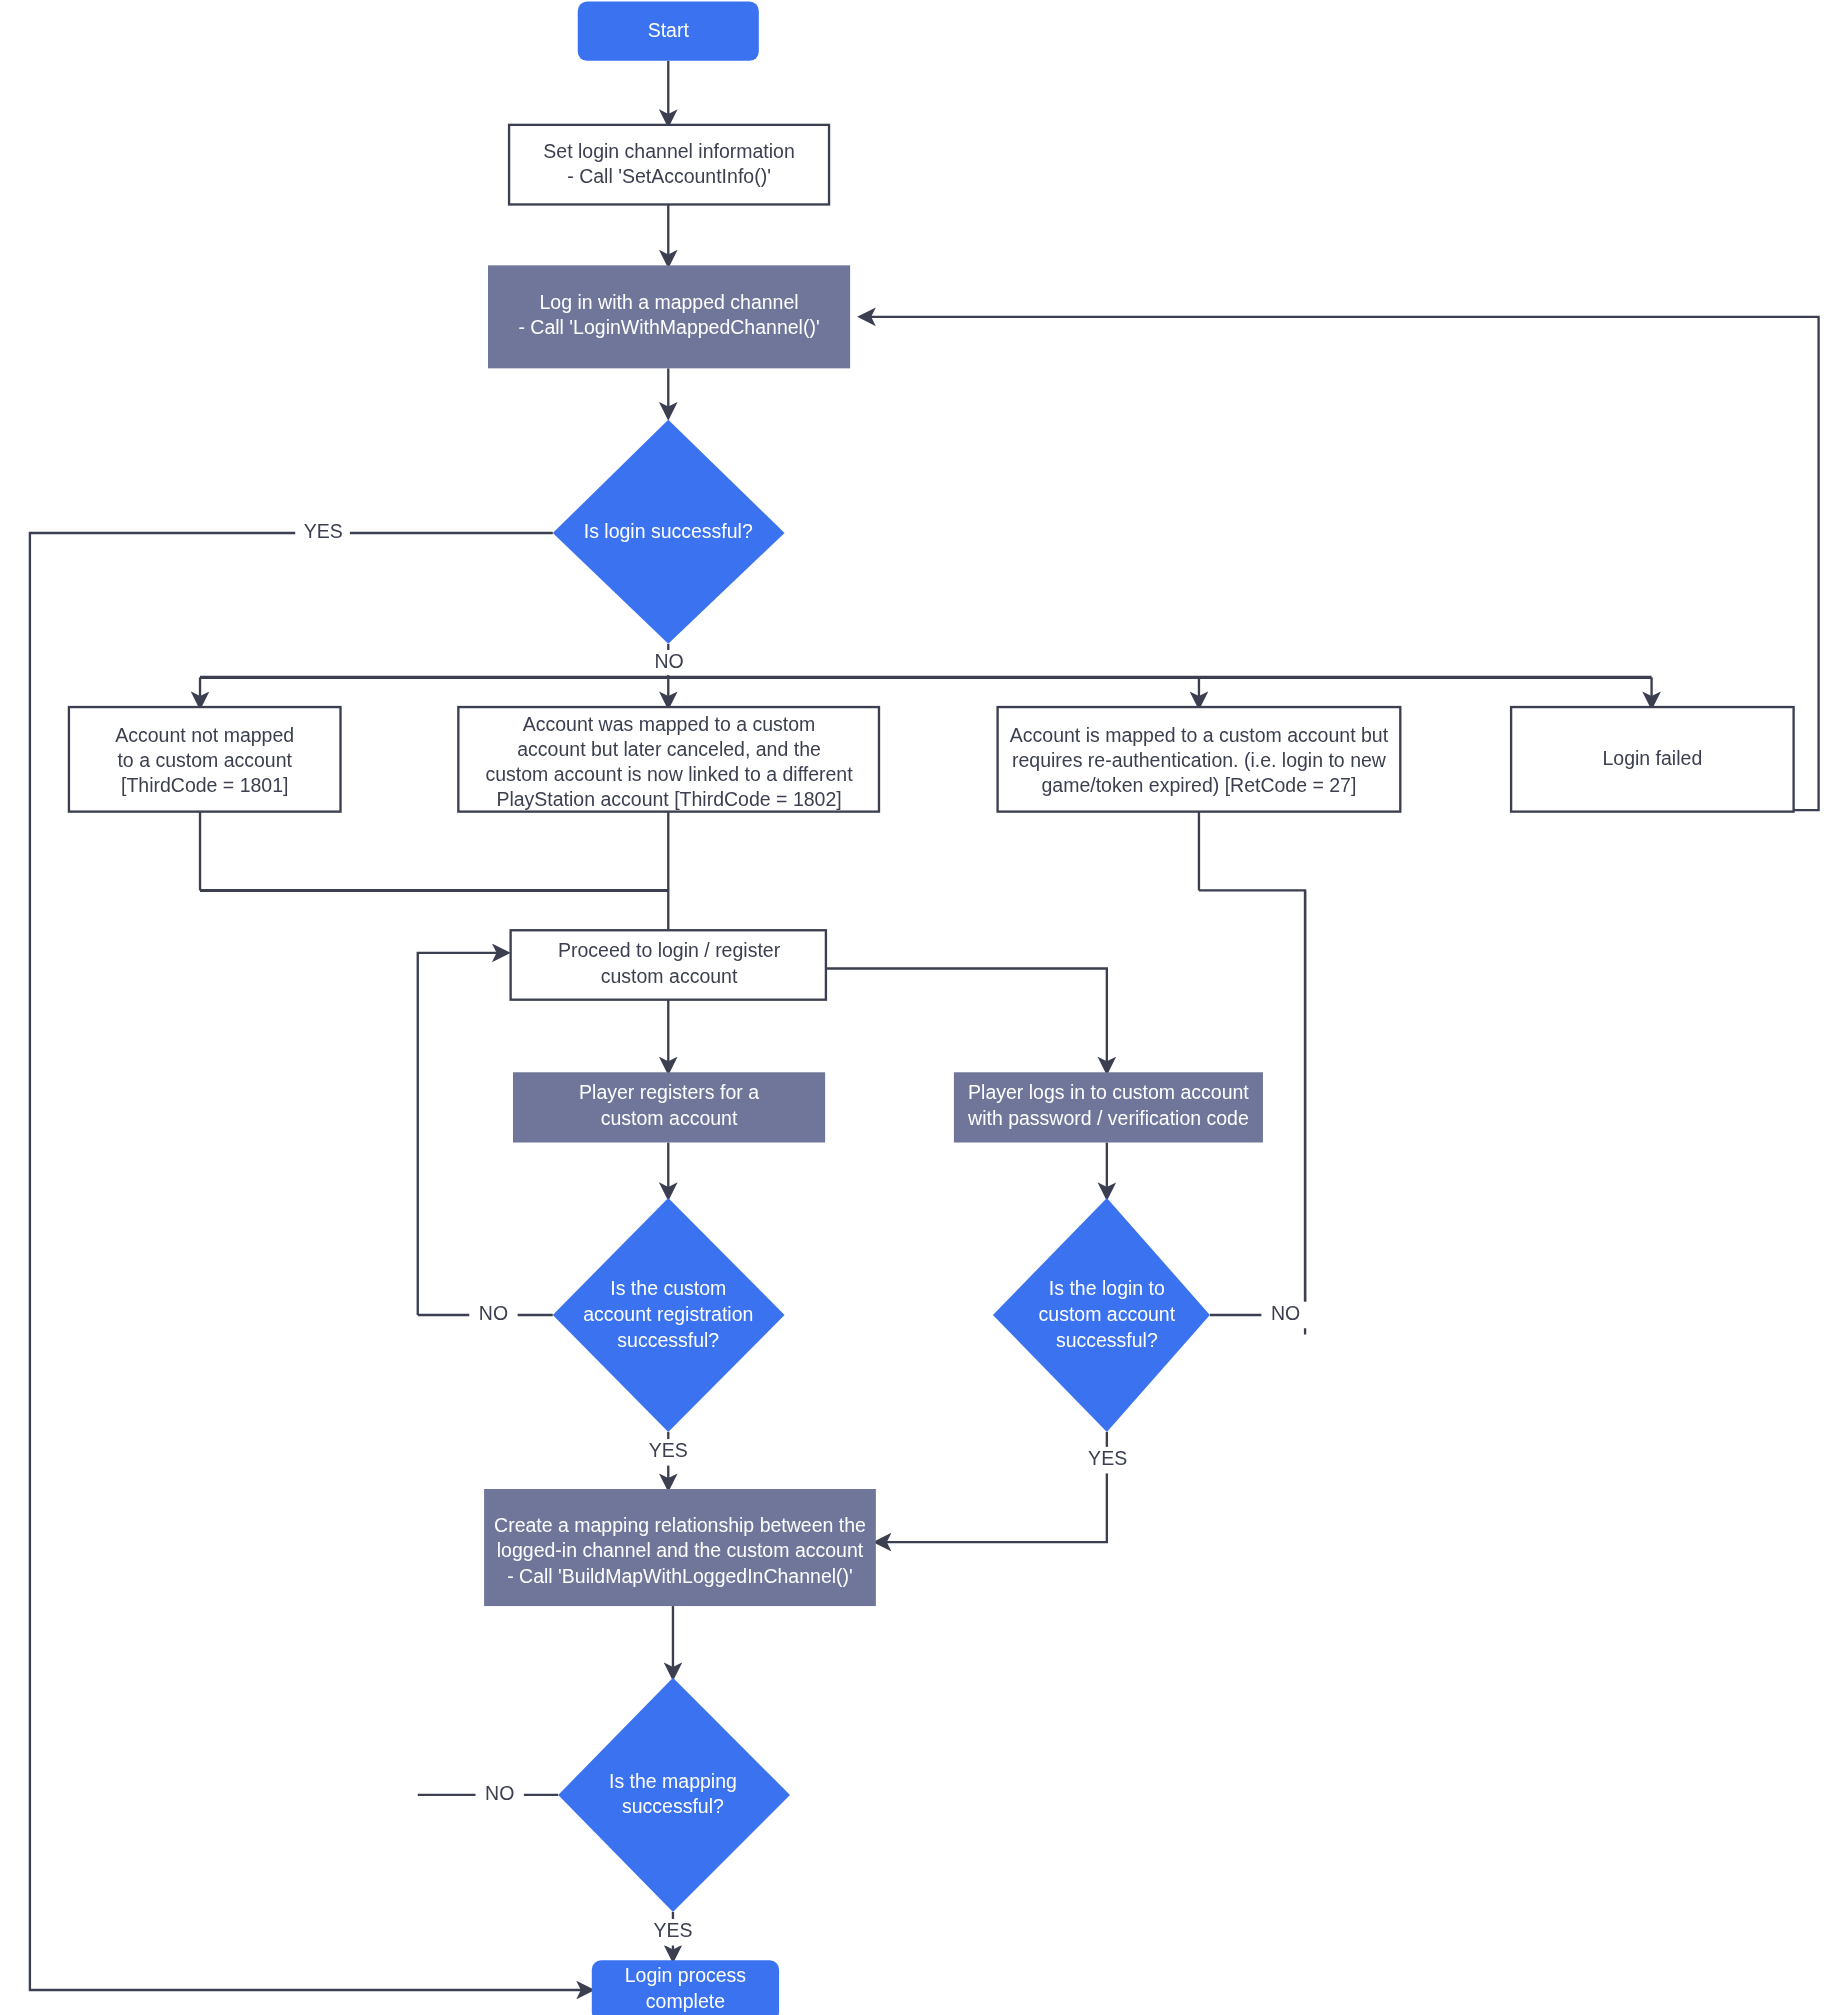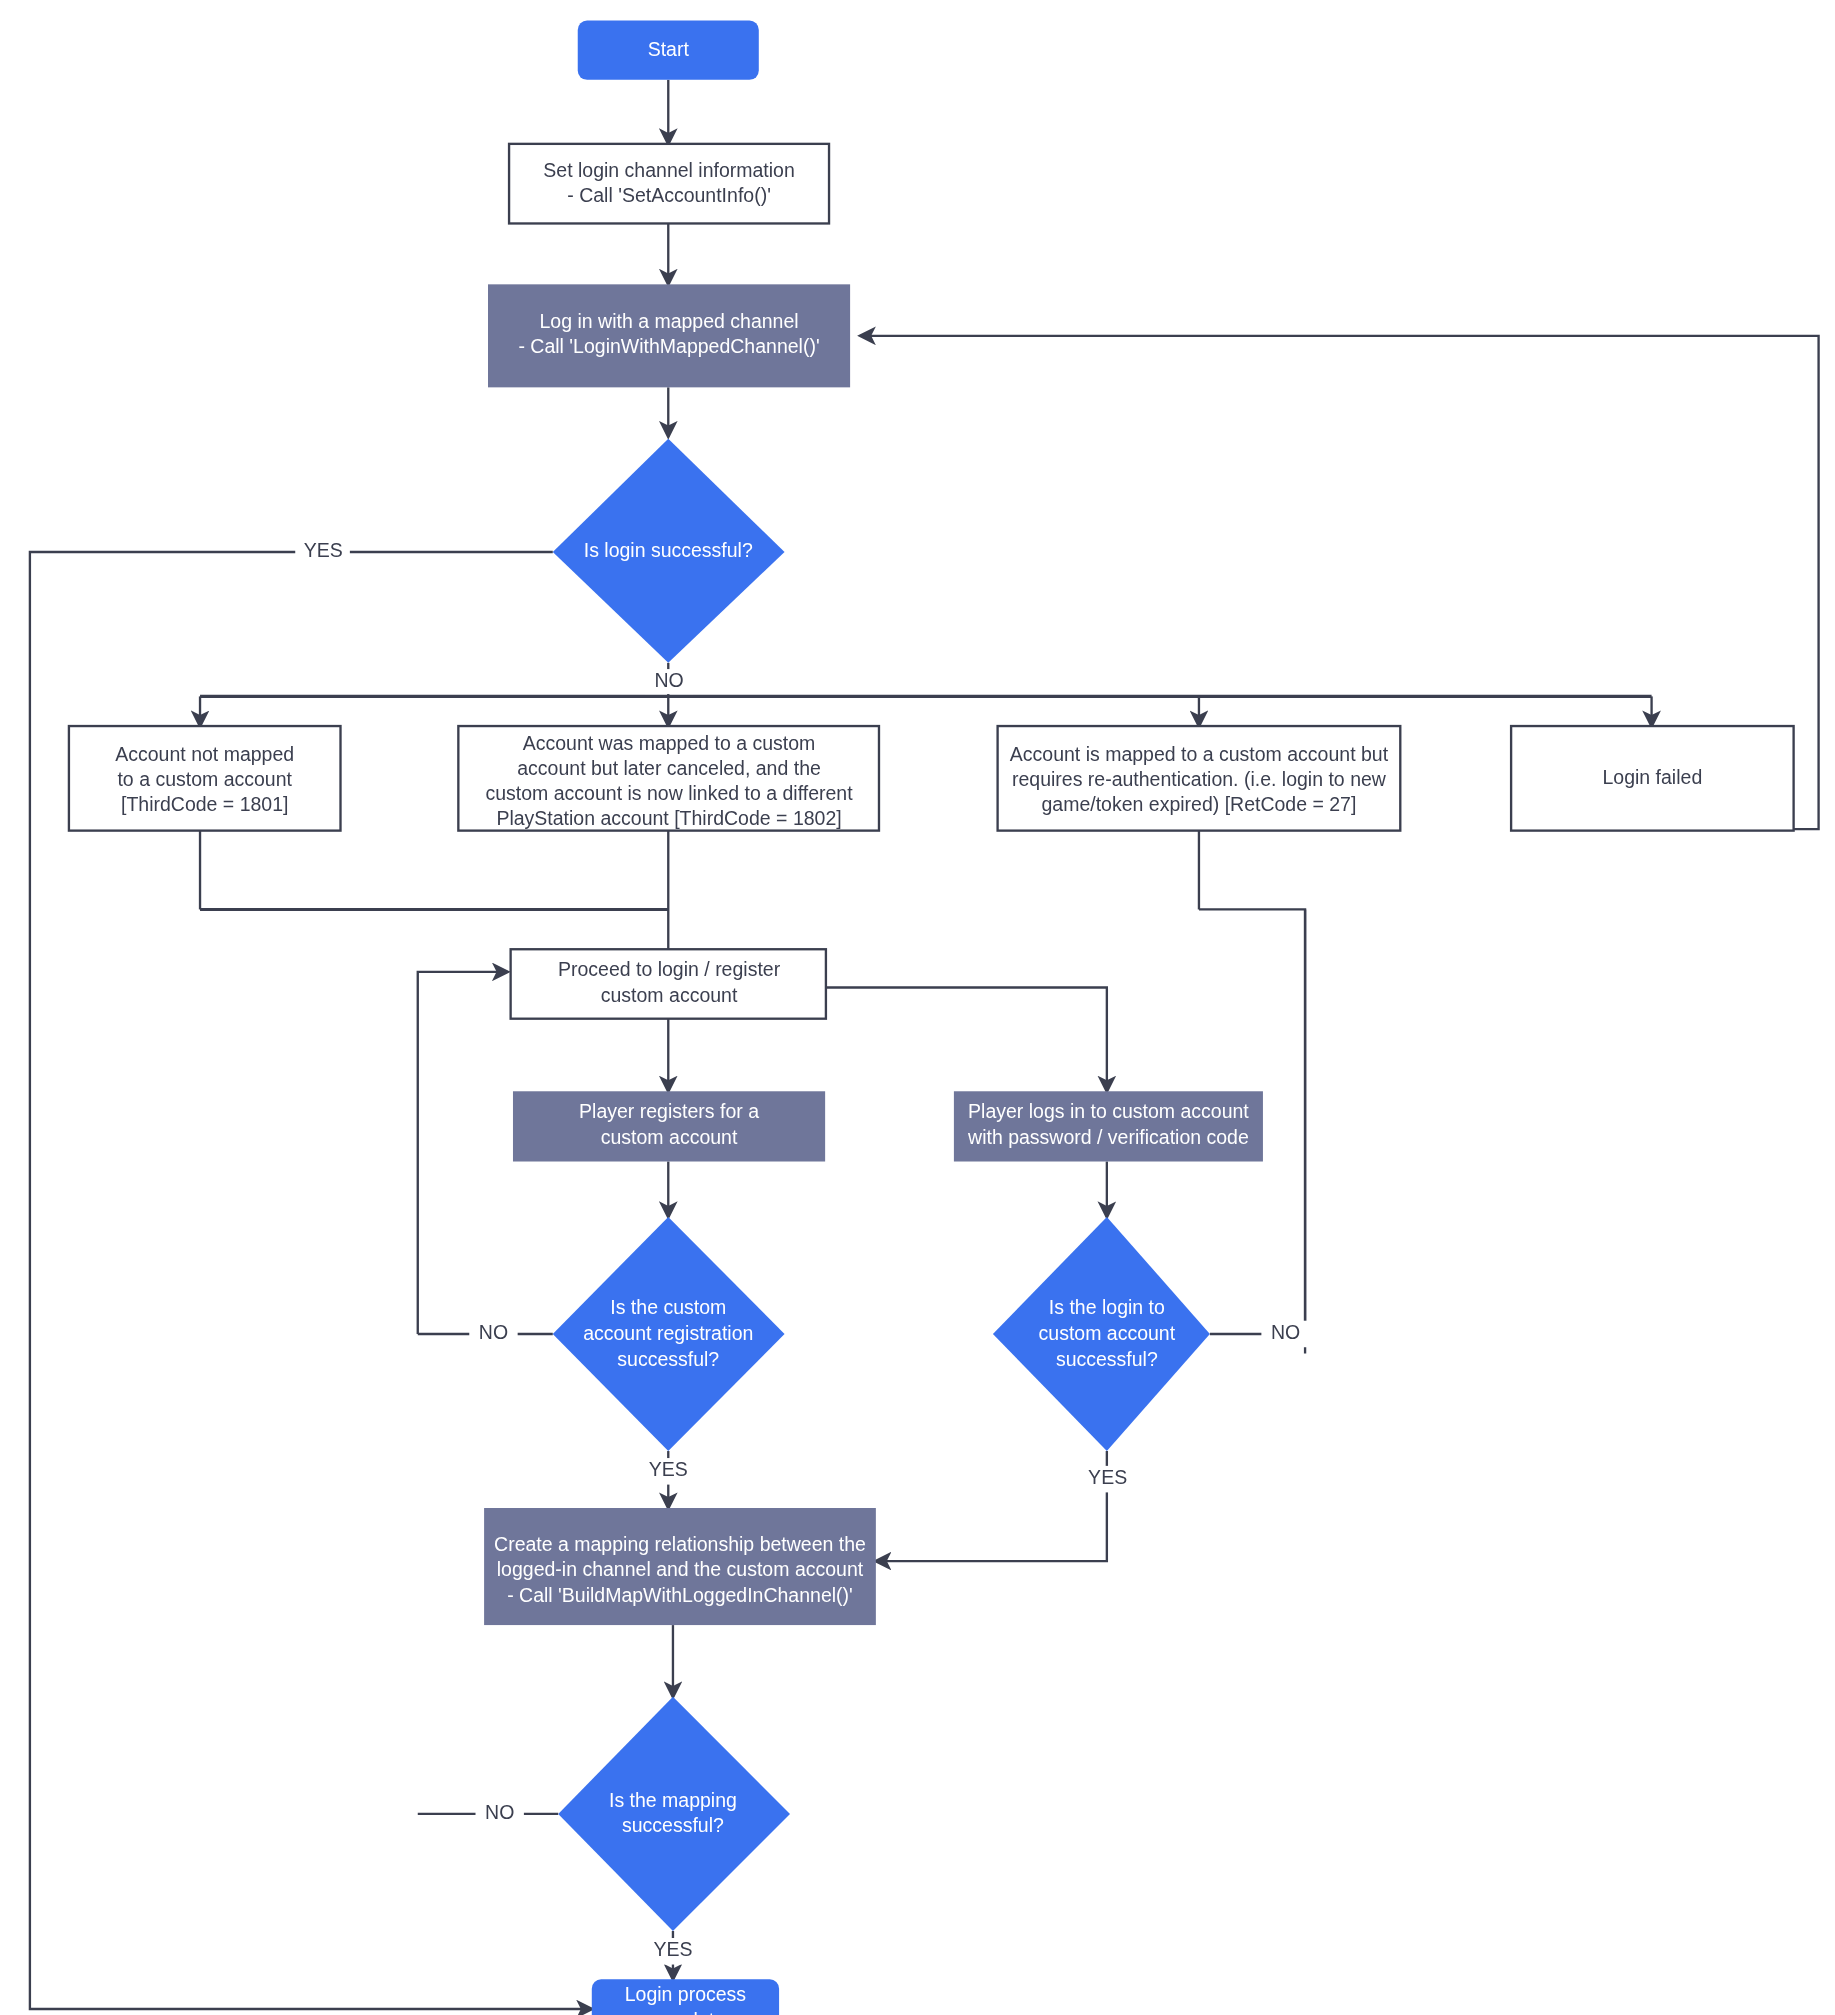--- a/index.html
+++ b/index.html
@@ -11,21 +11,20 @@
   body {
     width: 1836px;
     height: 2015px;
     font-family: "Liberation Sans", sans-serif;
     overflow: hidden;
   }
   #diagram-root {
     position: relative;
     width: 1836px;
     height: 1530px;
-    margin-top: 19px;
   }
   svg#flow {
     display: block;
     width: 1836px;
     height: 2015px;
   }
   .node-text {
     font-family: "Liberation Sans", sans-serif;
     font-size: 25px;
     text-anchor: middle;

